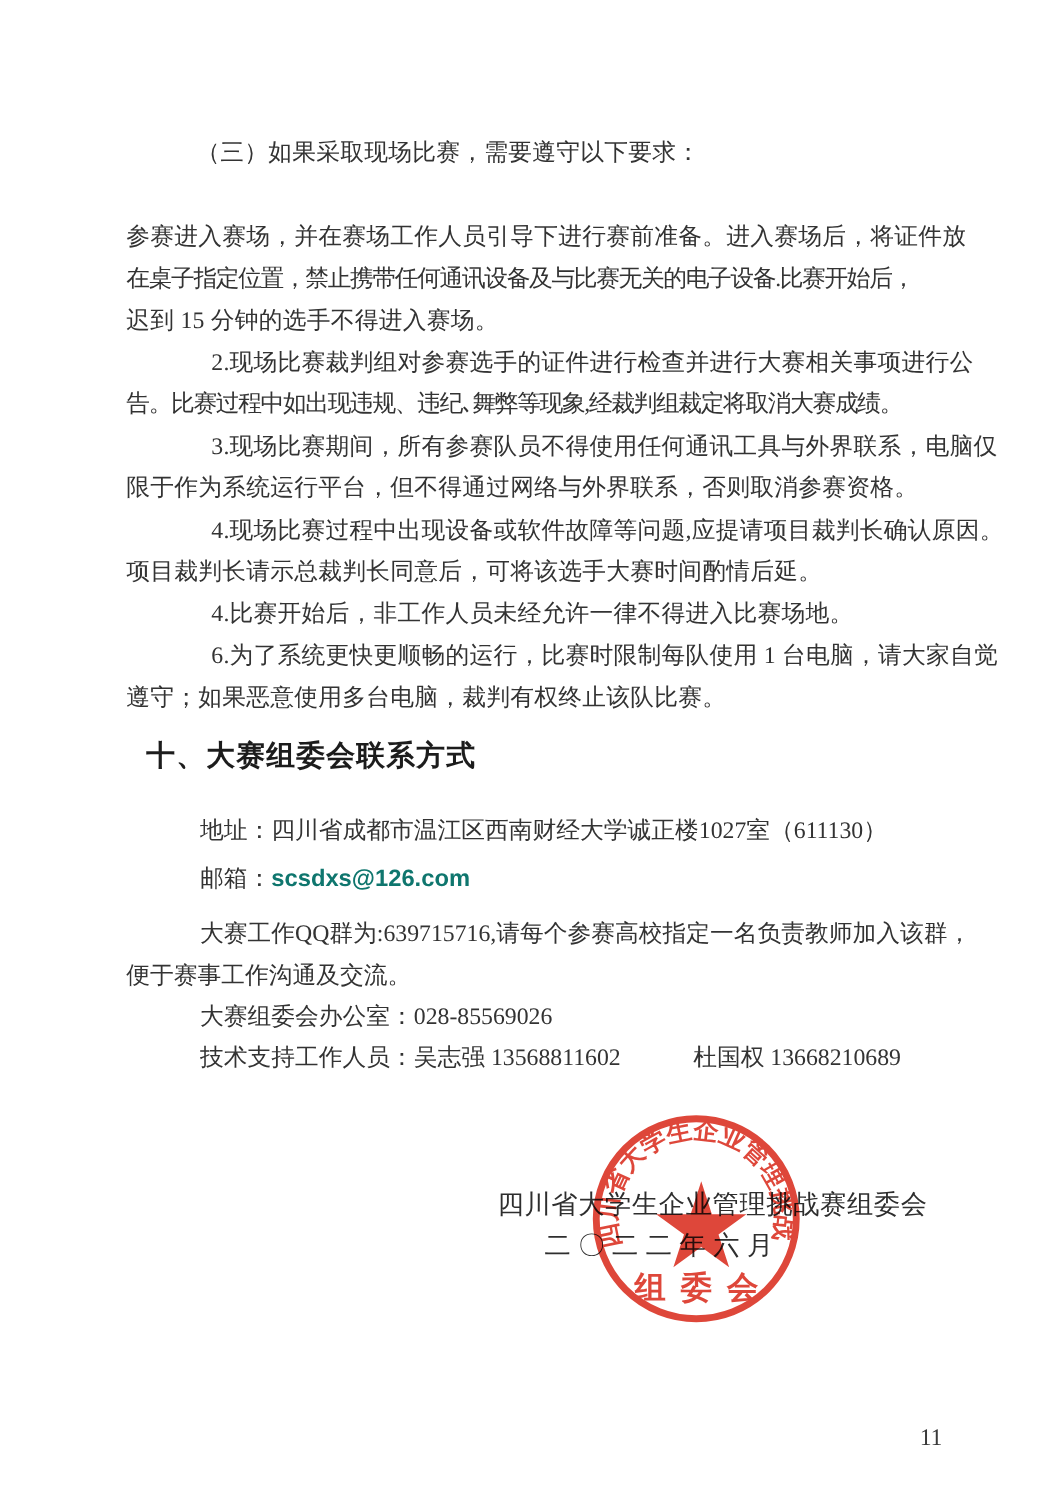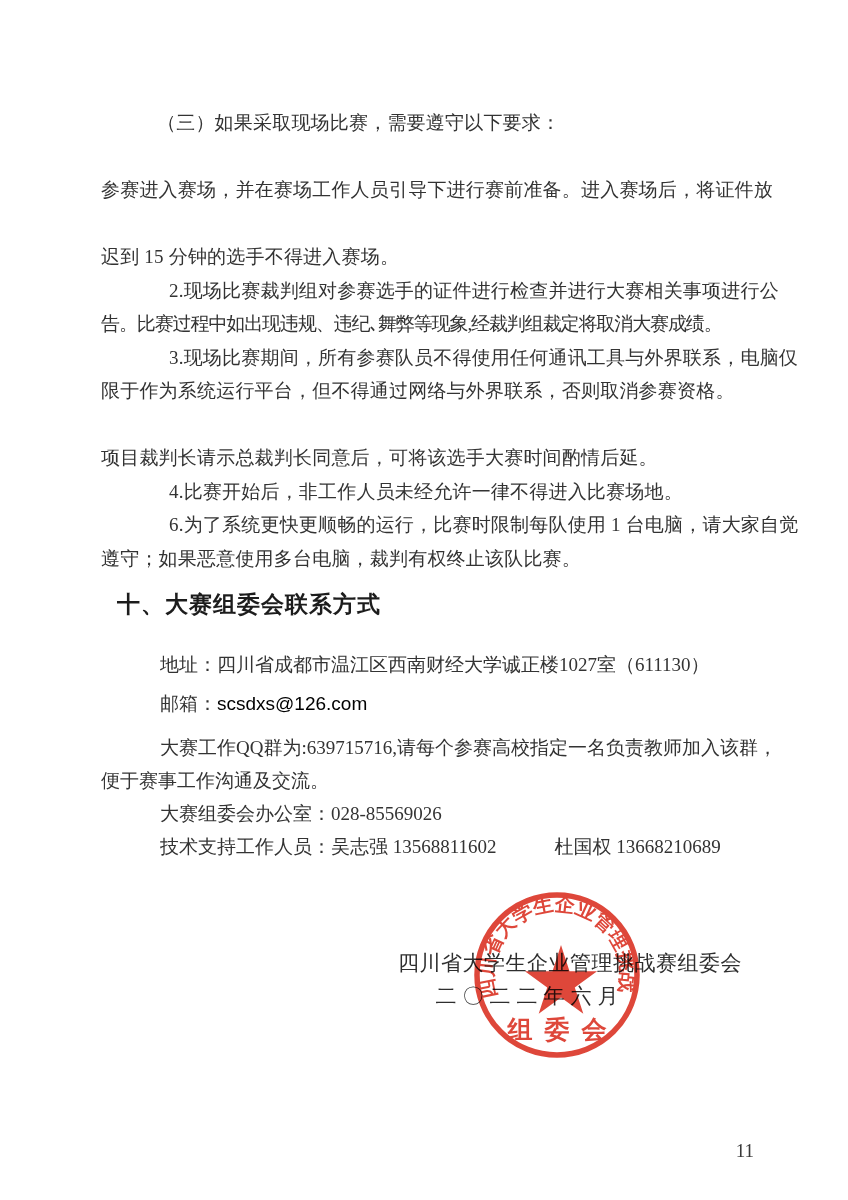--- a/index.html
+++ b/index.html
@@ -31,21 +31,21 @@
     white-space:nowrap;
   }
   .cline{
     position:absolute;left:101px;width:646px;
     font-size:19px;line-height:34px;white-space:nowrap;
     color:#333333;
   }
   .cindent{padding-left:59px;}
   .email{
     font-family:"Liberation Sans","DejaVu Sans",sans-serif;
-    font-weight:400;font-size:19px;color:#000000;
+    font-weight:700;font-size:19px;color:#0f766e;
   }
   .gap{margin-left:58px;}
   .signature{
     position:absolute;left:398px;top:948px;
     font-size:21px;line-height:30px;color:#2e2e2e;
     letter-spacing:0.5px;white-space:nowrap;z-index:1;
   }
   .sigdate{
     position:absolute;left:420px;top:981px;width:220px;
     text-align:center;font-size:21px;line-height:30px;
@@ -60,25 +60,27 @@
     text-align:right;font-size:19px;color:#3a3a3a;
   }
 </style>
 </head>
 <body>
 
 <div class="page">
 
   <div class="bline indent-paren" style="top:106px">（三）如果采取现场比赛，需要遵守以下要求：</div>
   <div class="bline" style="top:173px">参赛进入赛场，并在赛场工作人员引导下进行赛前准备。进入赛场后，将证件放</div>
+  <div class="bline tight" style="top:207px">在桌子指定位置，禁止携带任何通讯设备及与比赛无关的电子设备.比赛开始后，</div>
   <div class="bline" style="top:240px">迟到 15 分钟的选手不得进入赛场。</div>
   <div class="bline indent-num" style="top:274px">2.现场比赛裁判组对参赛选手的证件进行检查并进行大赛相关事项进行公</div>
   <div class="bline tight" style="top:307px">告。比赛过程中如出现违规、违纪､舞弊等现象,经裁判组裁定将取消大赛成绩。</div>
   <div class="bline indent-num" style="top:341px">3.现场比赛期间，所有参赛队员不得使用任何通讯工具与外界联系，电脑仅</div>
   <div class="bline" style="top:374px">限于作为系统运行平台，但不得通过网络与外界联系，否则取消参赛资格。</div>
+  <div class="bline indent-num" style="top:408px">4.现场比赛过程中出现设备或软件故障等问题,应提请项目裁判长确认原因。</div>
   <div class="bline" style="top:441px">项目裁判长请示总裁判长同意后，可将该选手大赛时间酌情后延。</div>
   <div class="bline indent-num" style="top:475px">4.比赛开始后，非工作人员未经允许一律不得进入比赛场地。</div>
   <div class="bline indent-num" style="top:508px">6.为了系统更快更顺畅的运行，比赛时限制每队使用 1 台电脑，请大家自觉</div>
   <div class="bline" style="top:542px">遵守；如果恶意使用多台电脑，裁判有权终止该队比赛。</div>
 
   <div class="heading">十、大赛组委会联系方式</div>
 
   <div class="cline cindent" style="top:648px">地址：四川省成都市温江区西南财经大学诚正楼1027室（611130）</div>
 
   <div class="cline cindent" style="top:687px">

